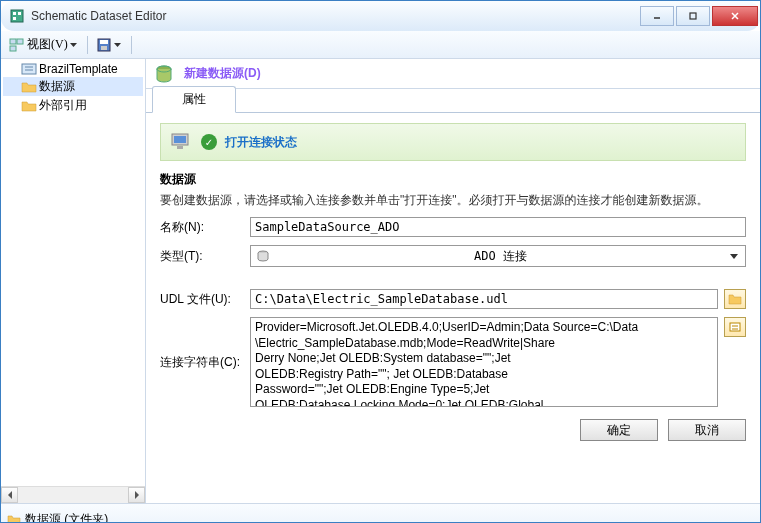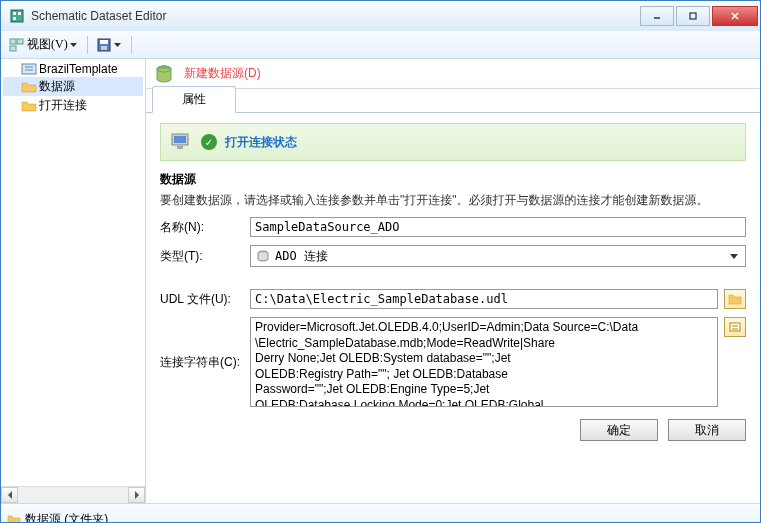--- a/index.html
+++ b/index.html
@@ -1,17 +1,17 @@
 <!DOCTYPE html>
 <html><head>
 <meta charset="utf-8">
 <style>
 * { box-sizing: border-box; margin: 0; padding: 0; }
 body { font-family: "Microsoft YaHei", Tahoma, sans-serif; font-size: 12px; background: #fff; width: 761px; height: 523px; overflow: hidden; border: 1px solid #3a7fc3; }
-.titlebar { height: 30px; background: linear-gradient(#fafdff, #dceaf9); display: flex; align-items: center; padding: 14px 2px; }
+.titlebar { height: 30px; background: linear-gradient(#fafdff, #dceaf9); display: flex; align-items: center; padding: 14px 2px; border-radius: 13px; }
 .titlebar .app-icon { width: 16px; height: 16px; margin: 0 6px; }
 .titlebar .title { flex: 1; font-size: 12px; color: #333; }
 .win-btns { display: flex; }
 .win-btn { width: 34px; height: 20px; display: flex; align-items: center; justify-content: center; margin-left: 2px; border: 1px solid #a0b8d8; background: linear-gradient(#f5faff,#d8e8f8); }
 .win-btn.close { width: 46px; background: linear-gradient(#e88,#c33); border-color: #b33; color: #fff; }
 .toolbar { height: 28px; background: linear-gradient(#f9fcff,#e8f1fb); border-bottom: 1px solid #cdd9e8; display: flex; align-items: center; padding: 0 4px; font-family: Liberation Serif, serif; }
 .tool-item { display: flex; align-items: center; padding: 2px 4px; margin-right: 2px; }
 .tool-sep { width: 1px; height: 18px; background: #b8c8dc; margin: 0 4px; }
 .dropdown-arrow { width: 7px; height: 4px; margin-left: 2px; }
 .main { display: flex; height: 444px; }
@@ -22,35 +22,35 @@
 .tree-item.indent { padding-left: 18px; }
 .tree-icon { width: 16px; height: 12px; margin-right: 2px; }
 .tree-label { font-family: Tahoma, sans-serif; }
 .tree-label.bold { font-weight: bold; }
 .scrollbar-bottom { height: 17px; background: #f0f0f0; border-top: 1px solid #ddd; display: flex; }
 .scroll-btn { width: 17px; height: 16px; background: linear-gradient(#fefefe,#e5e5e5); border: 1px solid #ccc; display: flex; align-items: center; justify-content: center; }
 .scroll-track { flex: 1; }
 .content { flex: 1; display: flex; flex-direction: column; }
 .content-toolbar { height: 30px; display: flex; align-items: center; padding: 2px 8px; border-bottom: 1px solid #cdd9e8; }
 .db-icon { width: 20px; height: 20px; margin-right: 10px; }
-.new-ds-link { color: #ef4444; font-weight: normal; cursor: pointer; }
+.new-ds-link { color: #8b5cf6; font-weight: bold; cursor: pointer; }
 .tabs-row { height: 24px; display: flex; align-items: flex-end; padding-left: 6px; border-bottom: 1px solid #b8c8dc; }
 .tab { padding: 4px 29px; background: #fff; border: 1px solid #b8c8dc; border-bottom: 1px solid #fff; border-radius: 3px 3px 0 0; position: relative; top: 1px; }
 .panel { flex: 1; padding: 10px 14px; background: #fff; overflow: auto; }
 .status-box { background: linear-gradient(#f0f9e8,#e0f2d0); border: 1px solid #c8e0b0; padding: 6px 8px; display: flex; align-items: center; margin-bottom: 10px; }
 .status-icon { width: 24px; height: 24px; margin-right: 8px; display: flex; align-items: center; justify-content: center; }
 .check-circle { width: 16px; height: 16px; border-radius: 50%; background: #3a9d3a; display: flex; align-items: center; justify-content: center; color: #fff; font-size: 10px; }
 .status-text { color: #1a6fc8; font-weight: bold; }
 .section-title { font-weight: bold; margin-bottom: 4px; }
 .hint { color: #333; margin-bottom: 8px; }
 .form-row { display: flex; align-items: center; margin-bottom: 8px; }
 .form-label { width: 90px; }
 .form-field { flex: 1; display: flex; align-items: center; }
 .text-input { flex: 1; height: 20px; border: 1px solid #999; padding: 1px 4px; font-family: "SimSun", monospace; font-size: 12px; }
-.combo { flex: 1; height: 22px; border: 1px solid #999; display: flex; align-items: center; padding: 0 4px; background: #fff; }
+.combo { flex: 1; height: 22px; border: 1px solid #999; display: flex; align-items: center; padding: 0 4px; background: #fff; text-align: center; }
 .combo-icon { width: 16px; height: 14px; margin-right: 4px; }
 .combo-text { flex: 1; font-family: "SimSun", monospace; }
 .combo-arrow { width: 15px; height: 15px; display: flex; align-items: center; justify-content: center; }
 .icon-btn { width: 22px; height: 20px; border: 1px solid #b8a050; background: linear-gradient(#fff8e0,#ffe8b0); margin-left: 6px; display: flex; align-items: center; justify-content: center; }
 .textarea { flex: 1; height: 90px; border: 1px solid #999; padding: 2px 4px; font-family: Liberation Sans, sans-serif; font-size: 12px; line-height: 1.3; background: #fff; overflow: auto; white-space: pre-wrap; }
 .form-row.top-align { align-items: center; }
 .buttons-row { display: flex; justify-content: flex-end; margin-top: 12px; gap: 10px; }
 .btn { min-width: 78px; height: 22px; border: 1px solid #888; background: linear-gradient(#fafafa,#e2e2e2); display: flex; align-items: center; justify-content: center; cursor: pointer; }
 .statusbar { height: 32px; background: linear-gradient(#f9fcff,#e8f1fb); border-top: 1px solid #cdd9e8; display: flex; align-items: center; padding: 0 6px; }
 .sb-icon { width: 14px; height: 12px; margin-right: 4px; }
@@ -127,21 +127,21 @@
       <div class="tree-item indent selected">
         <svg class="tree-icon" viewBox="0 0 16 12">
             <path class="folder-svg" d="M1 3 L1 11 L15 11 L15 4 L7 4 L6 2 L1 2 Z"></path>
           </svg>
         <span class="tree-label">数据源</span>
       </div>
       <div class="tree-item indent">
         <svg class="tree-icon" viewBox="0 0 16 12">
             <path class="folder-svg" d="M1 3 L1 11 L15 11 L15 4 L7 4 L6 2 L1 2 Z"></path>
           </svg>
-        <span class="tree-label">打开连接</span>
+        <span class="tree-label">外部引用</span>
       </div>
     </div>
     <div class="scrollbar-bottom">
       <div class="scroll-btn">
           <svg width="6" height="8" viewBox="0 0 6 8">
             <path d="M5 0 L1 4 L5 8" fill="#555"></path>
           </svg>
         </div>
       <div class="scroll-track"></div>
       <div class="scroll-btn">

